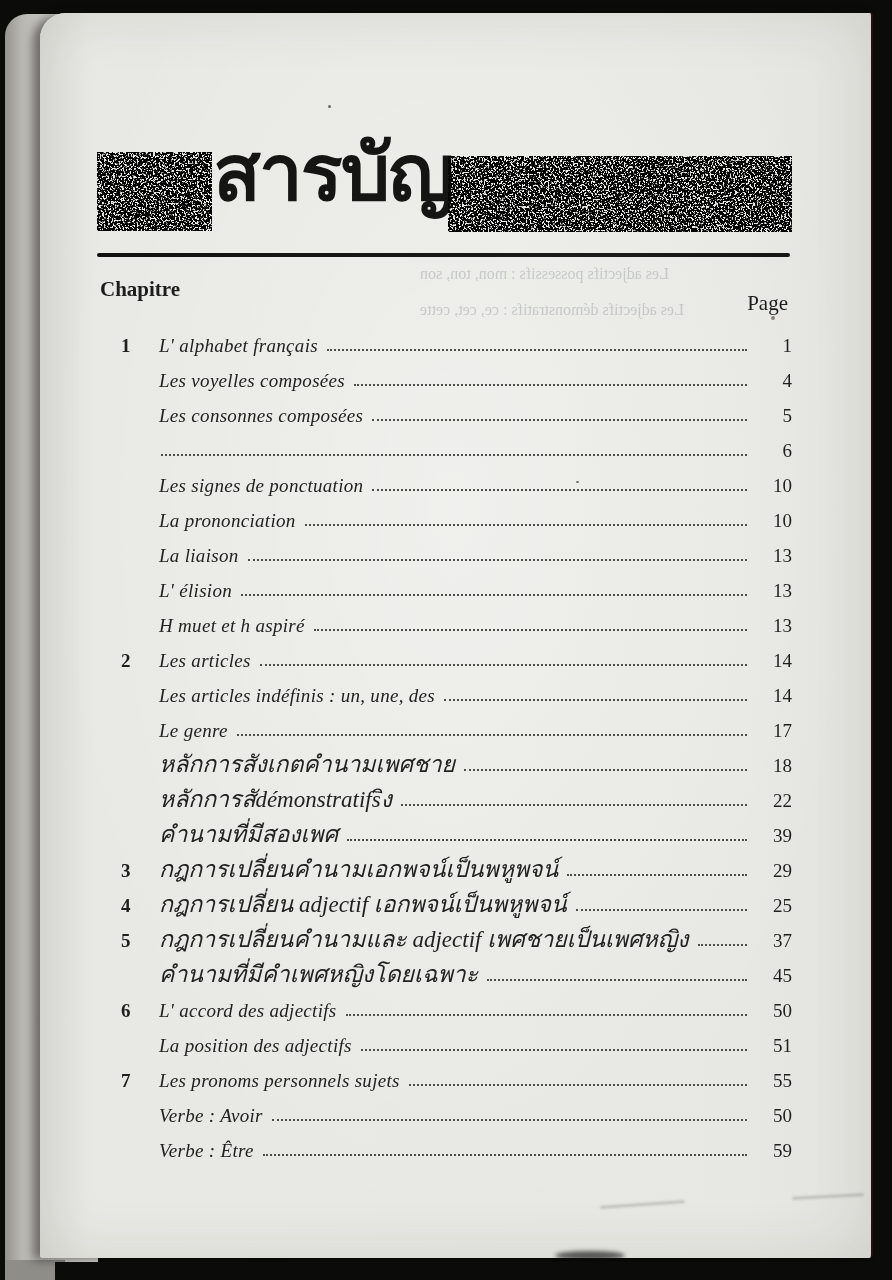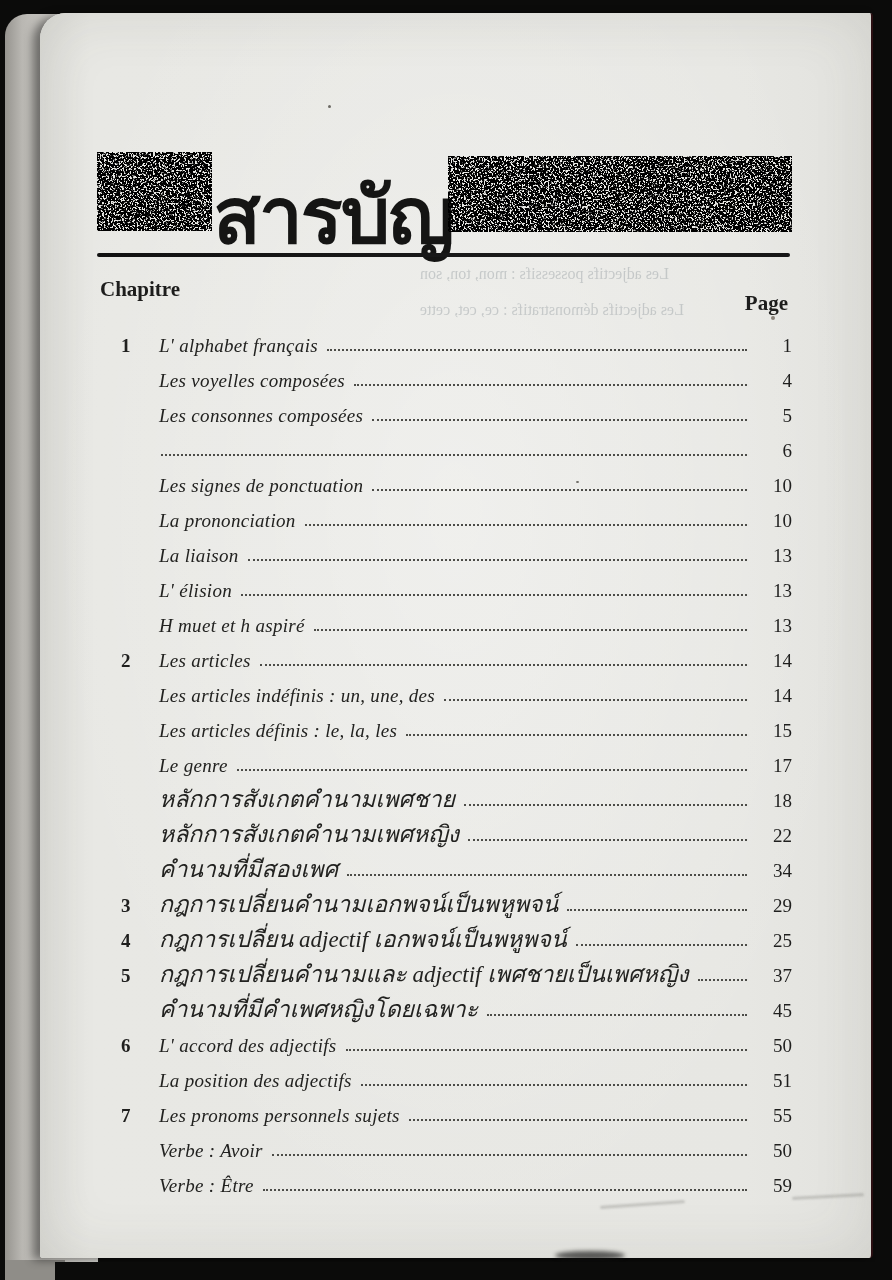--- a/index.html
+++ b/index.html
@@ -42,37 +42,36 @@
   .banner { position:absolute; left:0; top:0; width:100%; }
   .noise-svg { position:absolute; display:block; }
   .noise-left  { left:57px;  top:139px; }
   .noise-right { left:408px; top:143px; }
   .page-title {
     position:absolute; left:170px; top:118px; width:246px;
     text-align:center;
     font-size:78px; font-weight:700; color:#151514;
     letter-spacing:-2px; line-height:1.1;
     font-family:"Liberation Serif","DejaVu Serif",serif;
-    margin-top:43px;
   }
   .title-rule {
     position:absolute; left:57px; top:240px; width:693px; height:4px;
     background:linear-gradient(90deg,#111 0%,#1c1c1c 70%,#161616 100%);
     border-radius:2px;
   }
 
   
   .toc-header { position:absolute; left:57px; top:262px; width:693px; height:48px; }
   .chapitre-label {
     position:absolute; left:3px; top:2px;
     font-size:21px; font-weight:700; color:#1d1d1c;
   }
   .page-label {
     position:absolute; right:2px; top:16px;
-    font-size:21px; font-weight:700; color:#1d1d1c;
+    font-size:21px; font-weight:400; color:#1d1d1c;
   }
 
   
   .toc-list { position:absolute; left:57px; top:313px; width:695px; }
   .toc-row {
     display:flex; align-items:flex-end; height:35px; width:100%;
   }
   .toc-row .num {
     width:62px; flex:0 0 62px; padding-left:24px;
     font-size:19px; font-weight:700; color:#1f1f1e; line-height:31px;
@@ -230,53 +229,47 @@
     <span class="pagenum">14</span>
   </div>
 
   <div class="toc-row">
     <span class="num"></span>
     <span class="title">Les articles indéfinis : un, une, des</span>
     <span class="leader"></span>
     <span class="pagenum">14</span>
   </div>
 
-  <div class="toc-row">
-    <span class="num"></span>
-    <span class="title">Les articles définis : le, la, les</span>
-    <span class="leader"></span>
-    <span class="pagenum">15</span>
-  </div>
 
   <div class="toc-row">
     <span class="num"></span>
     <span class="title">Le genre</span>
     <span class="leader"></span>
     <span class="pagenum">17</span>
   </div>
 
   <div class="toc-row th">
     <span class="num"></span>
     <span class="title">หลักการสังเกตคำนามเพศชาย</span>
     <span class="leader"></span>
     <span class="pagenum">18</span>
   </div>
 
   <div class="toc-row th">
     <span class="num"></span>
-    <span class="title">หลักการสังเกตคำนามเพศหญิง</span>
+    <span class="title">หลักการสัdémonstratifsิง</span>
     <span class="leader"></span>
     <span class="pagenum">22</span>
   </div>
 
   <div class="toc-row th">
     <span class="num"></span>
     <span class="title">คำนามที่มีสองเพศ</span>
     <span class="leader"></span>
-    <span class="pagenum">34</span>
+    <span class="pagenum">39</span>
   </div>
 
   <div class="toc-row th">
     <span class="num">3</span>
     <span class="title">กฎการเปลี่ยนคำนามเอกพจน์เป็นพหูพจน์</span>
     <span class="leader"></span>
     <span class="pagenum">29</span>
   </div>
 
   <div class="toc-row th">

